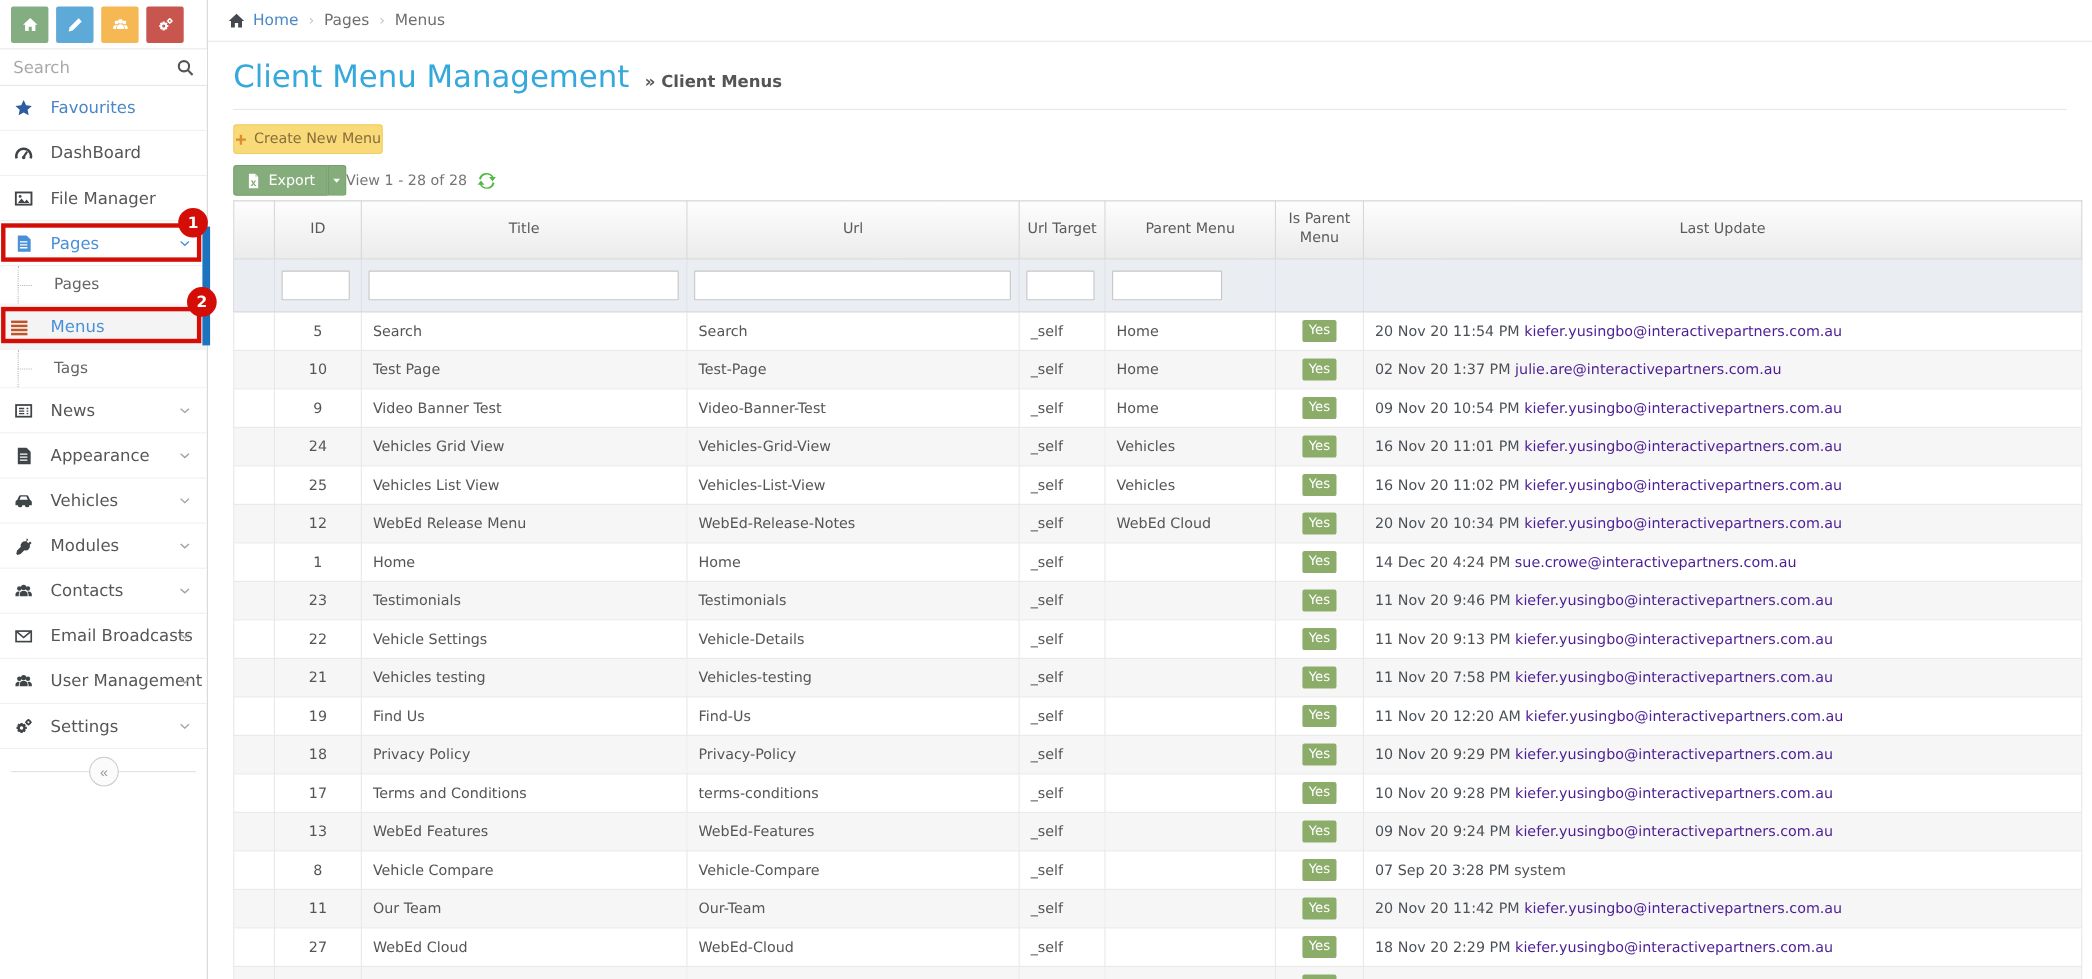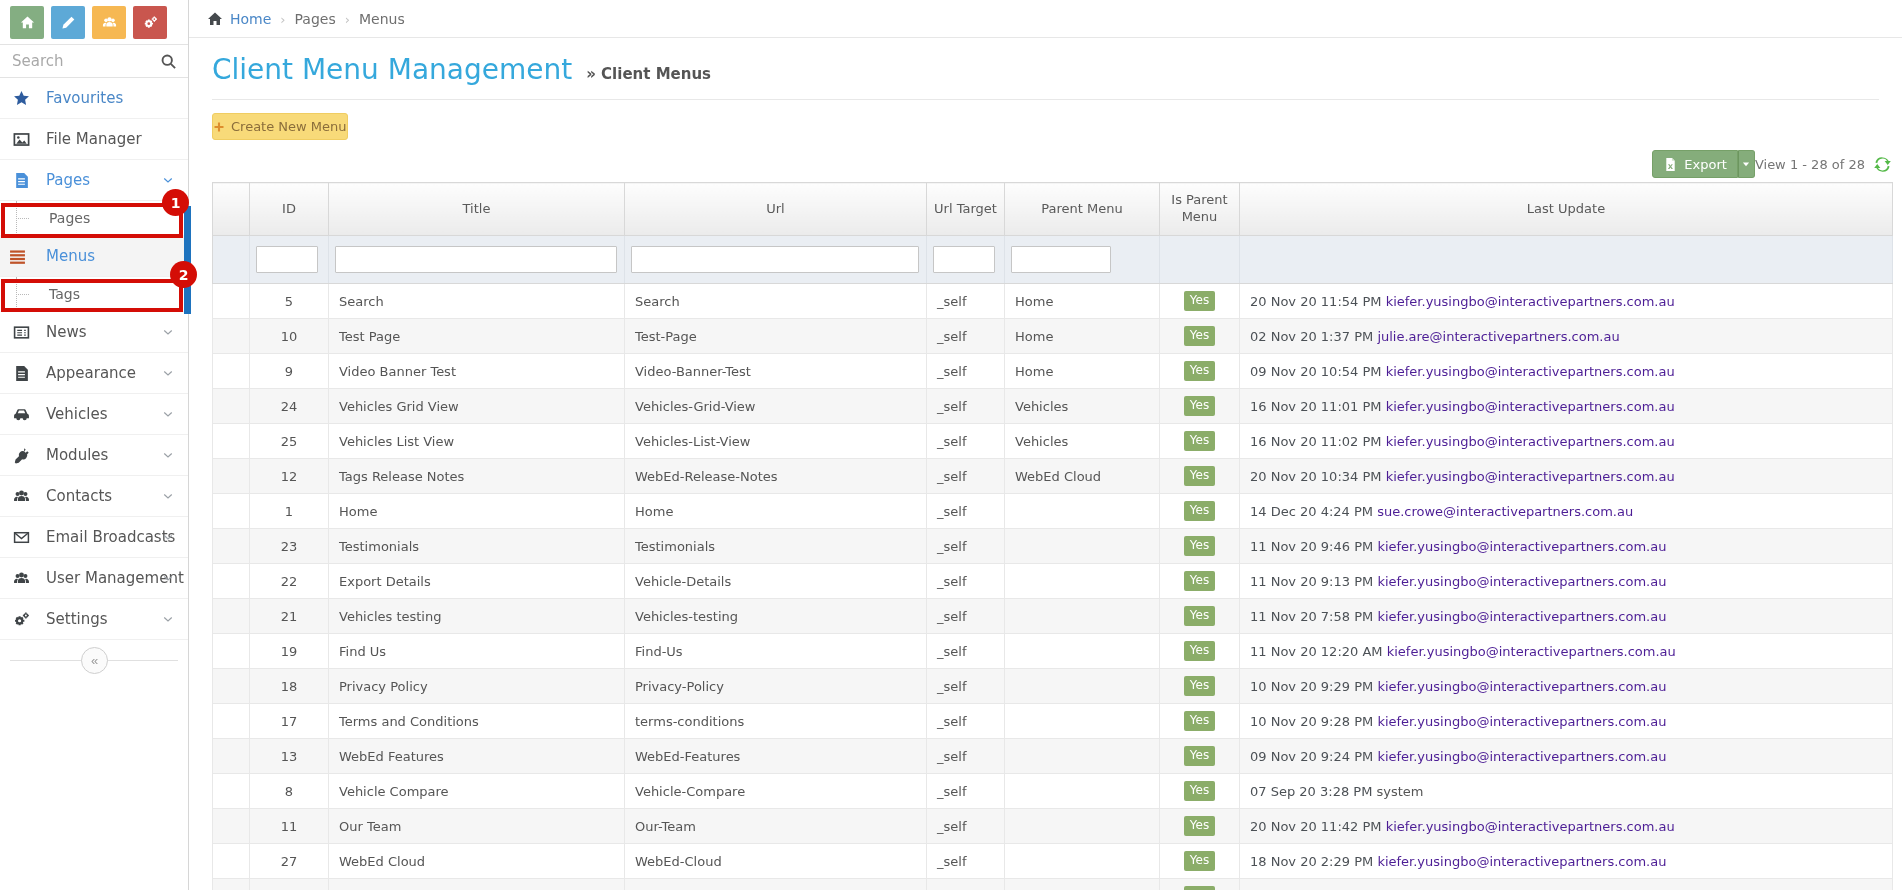--- a/index.html
+++ b/index.html
@@ -72,21 +72,21 @@
   .page-head h1 { font-size:28px; font-weight:400; color:var(--title-blue); }
   .subtitle { font-size:15px; font-weight:bold; color:#555; margin-left:14px; }
   .head-rule { border:none; border-top:1px solid #e8e8e8; margin:0 23px; }
 
   .btn-create { margin:13px 0 0 23px; height:27px; background:var(--create-yellow-bg);
     color:var(--create-text); border:1px solid #f0cd62; border-radius:3px; font-size:13px;
     padding:0 0; display:inline-flex; align-items:center; gap:6px; cursor:pointer;
     font-family:inherit; }
   .btn-create .ico { color:var(--plus-orange); font-size:12px; display:flex; }
 
-  .grid-toolbar { margin:10px 10px 4px 23px; display:flex; justify-content:flex-end;
+  .grid-toolbar { margin:10px 10px 4px 23px; display:flex; justify-content:flex-start;
     align-items:center; height:28px; }
   .btn-export-group { display:flex; }
   .btn-export { height:28px; background:var(--export-green); border:1px solid var(--export-border);
     border-radius:3px 0 0 3px; color:#fff; font-size:13px; padding:0 10px;
     display:inline-flex; align-items:center; gap:6px; cursor:pointer; font-family:inherit; }
   .btn-export .ico { font-size:15px; display:flex; }
   .btn-export-caret { height:28px; width:17px; background:var(--export-green);
     border:1px solid var(--export-border); border-left:1px solid #6c955f; border-radius:0 3px 3px 0;
     color:#fff; display:inline-flex; align-items:center; justify-content:center; cursor:pointer; }
   .btn-export-caret .ico { font-size:10px; display:flex; }
@@ -183,20 +183,30 @@
           <span class="ico nav-ico">
             <svg viewBox="0 0 16 16">
               <path fill="currentColor" d="M8 .9l2.1 4.4 4.9.6-3.6 3.3.9 4.8L8 11.6 3.7 14l.9-4.8L1 5.9l4.9-.6z"></path>
             </svg>
           </span>
           <span class="nav-label">Favourites</span>
         </div>
         <div class="nav-item">
           <span class="ico nav-ico">
             <svg viewBox="0 0 16 16" fill="none" stroke="currentColor">
+              <path stroke-width="2.2" d="M2 12.2a6.3 6.3 0 1 1 12 0"></path>
+              <path stroke-width="1.8" d="M8 11 11 6.5"></path>
+              <circle cx="8" cy="11.4" r="1.5" fill="currentColor" stroke="none"></circle>
+            </svg>
+          </span>
+          <span class="nav-label">DashBoard</span>
+        </div>
+        <div class="nav-item">
+          <span class="ico nav-ico">
+            <svg viewBox="0 0 16 16" fill="none" stroke="currentColor">
               <rect x="1.3" y="2.8" width="13.4" height="10.4" stroke-width="1.6"></rect>
               <circle cx="5" cy="6.2" r="1.2" fill="currentColor" stroke="none"></circle>
               <path fill="currentColor" stroke="none" d="m3.1 11.9 3.1-4 2.6 3 1.8-2 2.3 3z"></path>
             </svg>
           </span>
           <span class="nav-label">File Manager</span>
         </div>
         <div class="nav-item parent-active">
           <span class="ico nav-ico">
             <svg viewBox="0 0 16 16">
@@ -557,21 +567,21 @@
                 <svg viewBox="0 0 16 16" fill="none" stroke="currentColor" stroke-width="1.3">
                   <path d="M13 9.5V14H2V3h5.5"></path>
                   <path fill="currentColor" stroke="none" d="m6.5 7.5 6-6 2 2-6 6L6 10z"></path>
                 </svg>
               </span><span class="row-delete">
                 <svg viewBox="0 0 16 16" stroke="currentColor" stroke-width="3" stroke-linecap="round" fill="none">
                   <path d="m3.5 3.5 9 9M12.5 3.5l-9 9"></path>
                 </svg>
               </span></td>
             <td class="c-center">12</td>
-            <td>Tags Release Notes</td>
+            <td>WebEd Release Menu</td>
             <td>WebEd-Release-Notes</td>
             <td>_self</td>
             <td>WebEd Cloud</td>
             <td class="c-center"><span class="badge-yes">Yes</span></td>
             <td><span class="upd-date">20 Nov 20 10:34 PM </span><a class="email">kiefer.yusingbo@interactivepartners.com.au</a></td>
           </tr>
           <tr class="odd">
             <td class="actions-cell"><span class="row-edit">
                 <svg viewBox="0 0 16 16" fill="none" stroke="currentColor" stroke-width="1.3">
                   <path d="M13 9.5V14H2V3h5.5"></path>
@@ -614,21 +624,21 @@
                 <svg viewBox="0 0 16 16" fill="none" stroke="currentColor" stroke-width="1.3">
                   <path d="M13 9.5V14H2V3h5.5"></path>
                   <path fill="currentColor" stroke="none" d="m6.5 7.5 6-6 2 2-6 6L6 10z"></path>
                 </svg>
               </span><span class="row-delete">
                 <svg viewBox="0 0 16 16" stroke="currentColor" stroke-width="3" stroke-linecap="round" fill="none">
                   <path d="m3.5 3.5 9 9M12.5 3.5l-9 9"></path>
                 </svg>
               </span></td>
             <td class="c-center">22</td>
-            <td>Export Details</td>
+            <td>Vehicle Settings</td>
             <td>Vehicle-Details</td>
             <td>_self</td>
             <td></td>
             <td class="c-center"><span class="badge-yes">Yes</span></td>
             <td><span class="upd-date">11 Nov 20 9:13 PM </span><a class="email">kiefer.yusingbo@interactivepartners.com.au</a></td>
           </tr>
           <tr class="even">
             <td class="actions-cell"><span class="row-edit">
                 <svg viewBox="0 0 16 16" fill="none" stroke="currentColor" stroke-width="1.3">
                   <path d="M13 9.5V14H2V3h5.5"></path>

